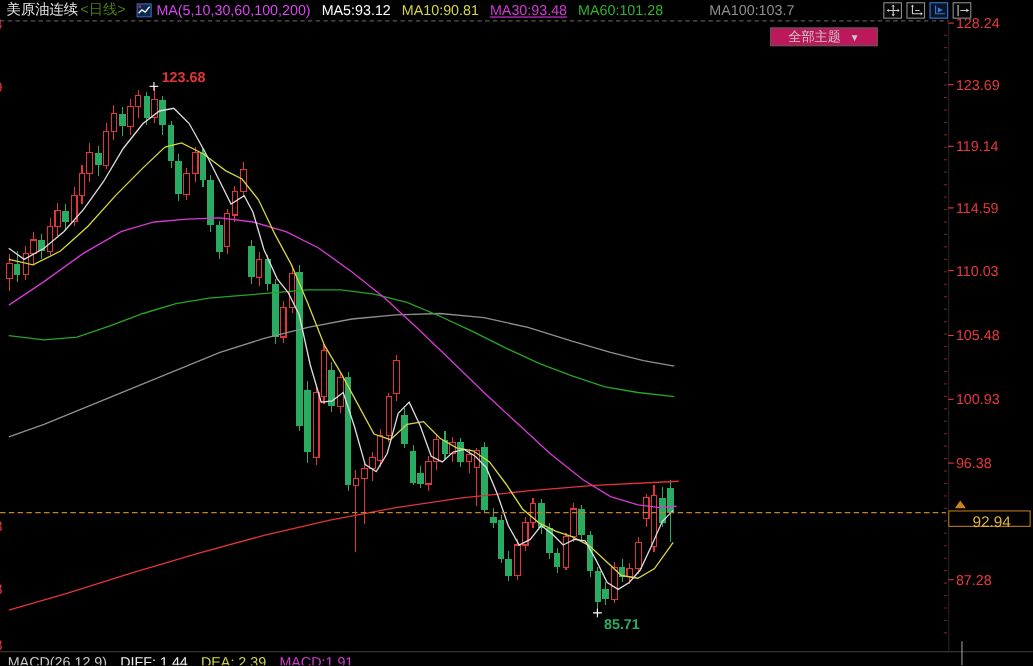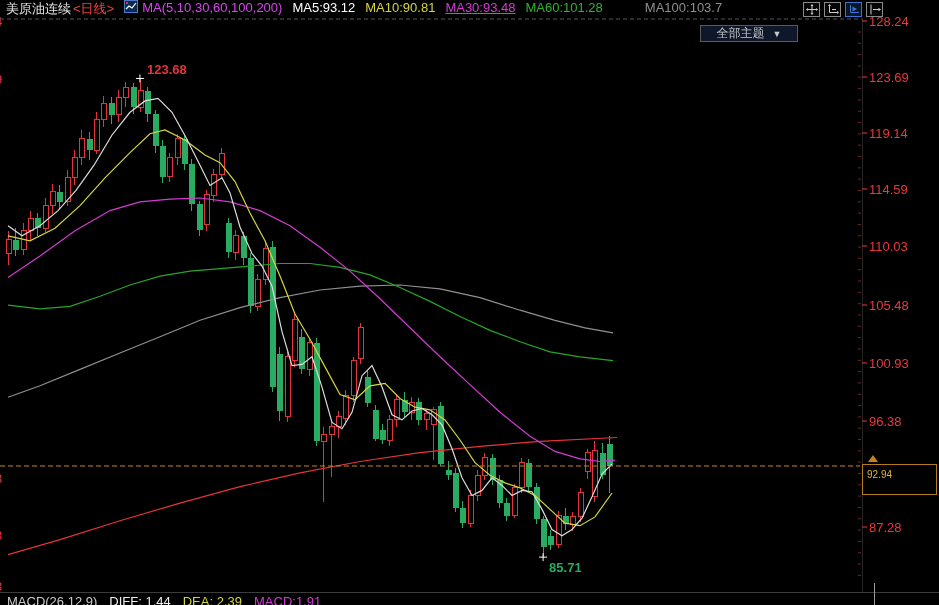--- a/index.html
+++ b/index.html
@@ -1,38 +1,38 @@
 <!DOCTYPE html>
 <html><head>
 <meta charset="utf-8">
 <style>
   html,body{margin:0;padding:0;background:#000;}
   .screen{position:relative;width:939px;height:605px;background:#000;overflow:hidden;
           font-family:"Liberation Sans",sans-serif;}
-  .header{position:absolute;top:0;left:0;height:18px;display:flex;
+  .header{position:absolute;top:0;left:0;height:18px;display:flex;align-items:center;
           padding-left:6px;font-size:13px;white-space:nowrap;z-index:5;}
   .sym{color:#e8e8e8;}
-  .period{color:#ef4444;margin-left:2px;}
+  .period{color:#4d7c0f;margin-left:2px;}
   .chart-ico{margin-left:10px;display:inline-flex;}
   .malabel{color:#d946ef;margin-left:4px;}
   .mav{margin-left:10px;}
   .v-ma5{color:#ffffff;} .v-ma10{color:#d6d63e;} .v-ma30{color:#d63ad6;text-decoration:underline;}
   .v-ma60{color:#2db52d;} .v-ma100{color:#8f8f8f;padding-left:32px;}
   .toolbar{position:absolute;top:1px;left:700px;height:17px;display:flex;align-items:center;z-index:6;}
   .theme-btn{width:98px;height:17px;border:1px solid #5a5a5a;color:#c8c8c8;font-size:12px;
-             display:flex;align-items:center;justify-content:center;gap:8px;background:#0f172a;
+             display:flex;align-items:center;justify-content:center;gap:8px;background:#be185d;
              box-sizing:border-box;cursor:pointer;margin-top:48px;}
   .tool-group{display:flex;gap:4px;margin-left:5px;}
   .tool-btn{width:17px;height:15px;border:1px solid #8a8a8a;background:#060606;display:flex;
             align-items:center;justify-content:center;box-sizing:border-box;cursor:pointer;}
   .tool-btn.active{border-color:#3577d9;background:#0a1526;}
   #chart-svg{position:absolute;top:0;left:0;z-index:1;}
   #chart-svg text{font-family:"Liberation Sans",sans-serif;}
-  .price-tag{position:absolute;left:862px;top:464px;width:75px;height:31px;border:1px solid #b87a1f;
-             background:#000;color:#e0b33c;font-size:10px;line-height:19px;padding-left:4px;
+  .price-tag{position:absolute;left:862px;top:464px;width:75px;height:15px;border:1px solid #b87a1f;
+             background:#000;color:#e0b33c;font-size:14px;line-height:19px;padding-left:21px;
              box-sizing:border-box;z-index:4;}
   .price-tag-arrow{position:absolute;left:868px;top:455px;width:0;height:0;z-index:4;
              border-left:5px solid transparent;border-right:5px solid transparent;
              border-bottom:7px solid #c8821e;}
   .pane-divider{position:absolute;top:592px;left:0;width:939px;height:1px;background:#3c3c3c;z-index:3;}
   .pane-divider-v{position:absolute;top:583px;left:874px;width:1px;height:22px;background:#9a9a9a;z-index:3;}
   .footer{position:absolute;top:594px;left:7px;display:flex;gap:12px;font-size:13px;
           white-space:nowrap;z-index:5;}
   .f-label{color:#cccccc;} .f-diff{color:#eeeeee;} .f-dea{color:#d6d63e;} .f-macd{color:#d63ad6;}
 </style>

